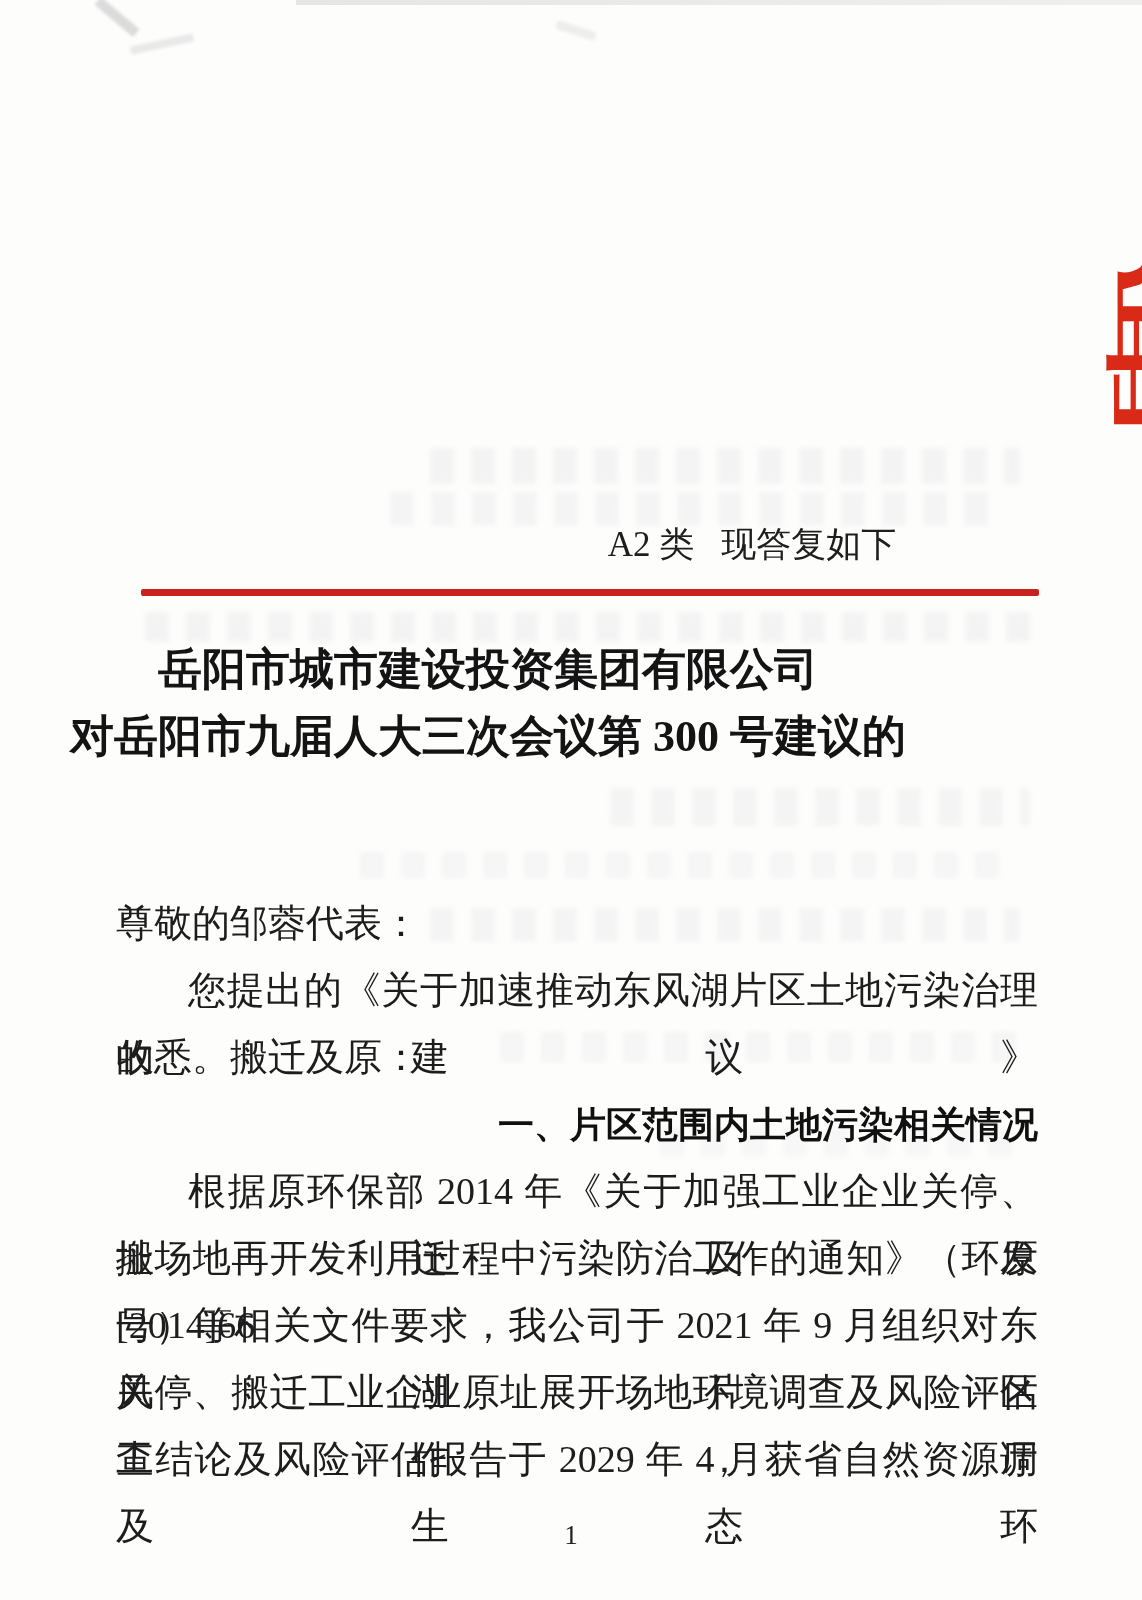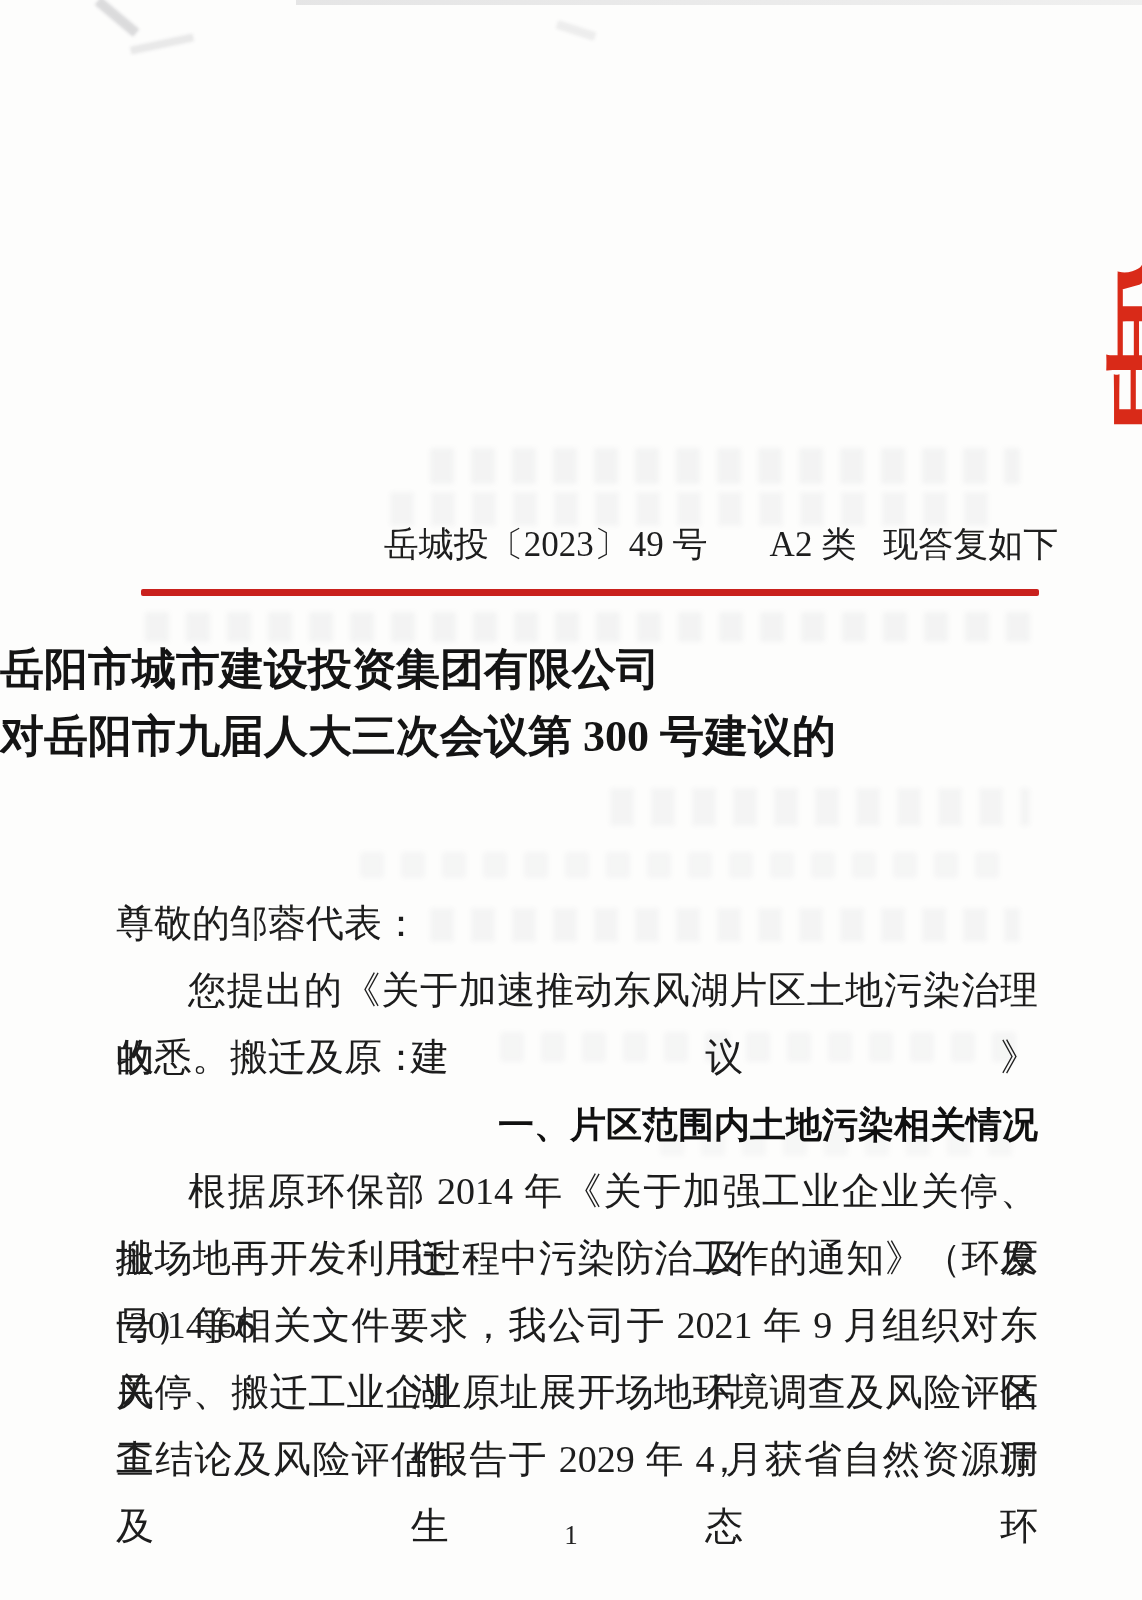--- a/index.html
+++ b/index.html
@@ -32,21 +32,21 @@
   .docline .gap1{display:inline-block;width:62px;}
   .docline .gap2{display:inline-block;width:27px;}
   
   .redrule{
     position:absolute;top:589px;left:141px;width:898px;height:7px;
     border-radius:2px;
   }
   
   .title{
     position:absolute;top:636px;left:0;width:976px;
-    font-weight:bold;
+    text-align:center;font-weight:bold;
     font-size:44px;line-height:67px;color:#141414;
   }
   
   .doc-body{
     position:absolute;top:890px;left:116px;width:922px;
     font-size:38px;color:#1d1d1d;
   }
   .line{height:67px;line-height:67px;}
   .fill{text-align:justify;text-align-last:justify;}
   .indent{text-indent:72px;}
@@ -92,21 +92,20 @@
   <div class="ghost" style="top:852px;left:360px;width:650px;height:26px;opacity:.4;"></div>
   <div class="ghost" style="top:908px;left:430px;width:590px;height:34px;opacity:.45;"></div>
   <div class="ghost" style="top:1032px;left:500px;width:520px;height:30px;opacity:.4;"></div>
   <div class="ghost" style="top:1128px;left:660px;width:360px;height:28px;opacity:.35;"></div>
 
   <div class="banner">
     <span class="banner-inner" style="color: rgb(217, 42, 24);">岳阳市城市建设投资集团有限公司文件</span>
   </div>
 
   <div class="docline">
-    <span>岳城投〔2023〕49 号</span>
     <span class="gap1"></span>
     <span>A2 类</span>
     <span class="gap2"></span>
     <span>现答复如下</span>
   </div>
 
   <div class="redrule" style="background: rgb(201, 33, 29);"></div>
 
   <div class="title">
     <div>岳阳市城市建设投资集团有限公司</div>

